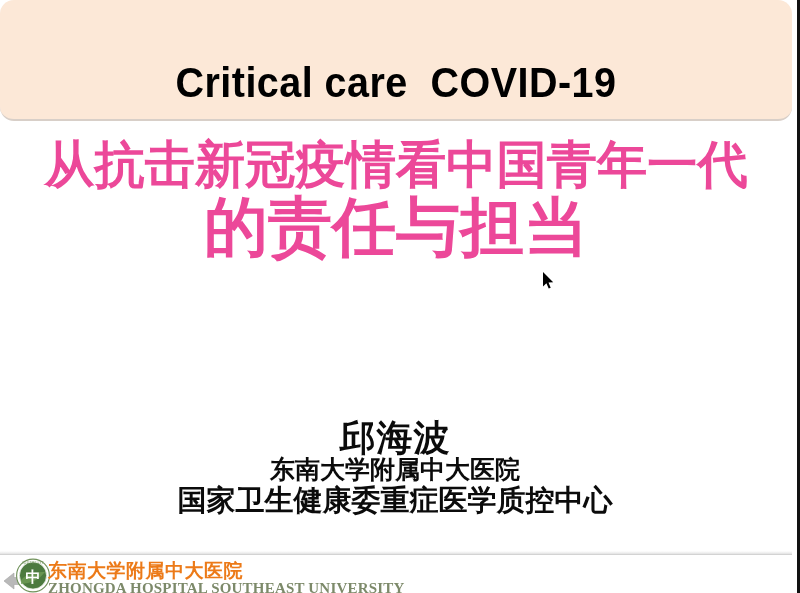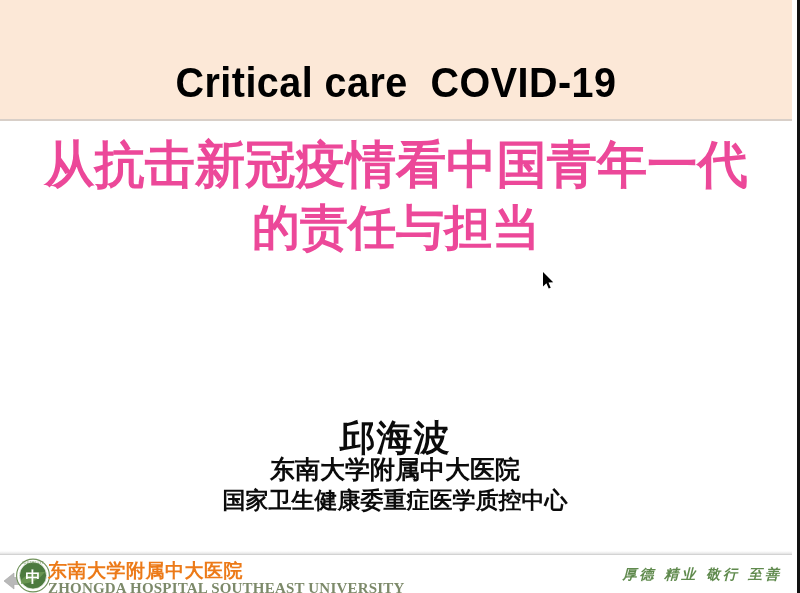--- a/index.html
+++ b/index.html
@@ -42,20 +42,21 @@
   
   #banner {
     position: absolute;
     left: 0;
     top: 0;
     width: 792px;
     height: 121px;
     background: #fce8d7;
     border-bottom: 2px solid #d8cfc8;
     box-sizing: border-box;
+    border-radius: 14px;
   }
   #banner-title {
     position: absolute;
     left: 0;
     right: 0;
     top: 60px;
     text-align: center;
     font-family: "Liberation Sans Narrow", "Liberation Sans", sans-serif;
     font-weight: bold;
     font-size: 42px;
@@ -82,21 +83,21 @@
   }
   #main-title .t-line {
     display: block;
     white-space: nowrap;
   }
   #main-title .t-line.line1 {
     font-size: 51px;
     transform: scaleX(0.985);
   }
   #main-title .t-line.line2 {
-    font-size: 48px;
+    font-size: 64px;
   }
 
   
   #presenter {
     position: absolute;
     left: 0;
     right: 10px;
     top: 421px;
     text-align: center;
     color: #0b0b0b;
@@ -110,21 +111,21 @@
     letter-spacing: 1px;
   }
   #presenter .affil {
     display: block;
     font-size: 25px;
     line-height: 31px;
     letter-spacing: 0px;
   }
   #presenter .affil2 {
     display: block;
-    font-size: 23px;
+    font-size: 29px;
     line-height: 31px;
     letter-spacing: 0px;
   }
 
   
   #cursor {
     position: absolute;
     left: 543px;
     top: 272px;
     width: 12px;
@@ -245,17 +246,16 @@
     <path d="M6 22 Q14 13 30 14 Q22 25 6 26 Z" fill="#6d9a55" opacity="0.85"></path>
     <text x="18" y="23.5" text-anchor="middle" font-family="'DejaVu Sans','Liberation Sans',sans-serif" font-size="15" font-weight="bold" fill="#ffffff">中</text>
     <text x="18" y="6.4" text-anchor="middle" font-family="'Liberation Serif','DejaVu Serif',serif" font-size="3.2" fill="#6f9159" letter-spacing="0.4">SOUTHEAST</text>
   </svg>
 
   <div id="footer-brand">
     <span class="cn">东南大学附属中大医院</span>
     <span class="en">ZHONGDA HOSPITAL SOUTHEAST UNIVERSITY</span>
   </div>
 
-  <div id="footer-motto">厚德 精业 敬行 至善</div>
 
   <div id="right-inner-gap"></div>
   <div id="right-edge"></div>
 </div>
 
 </body></html>

